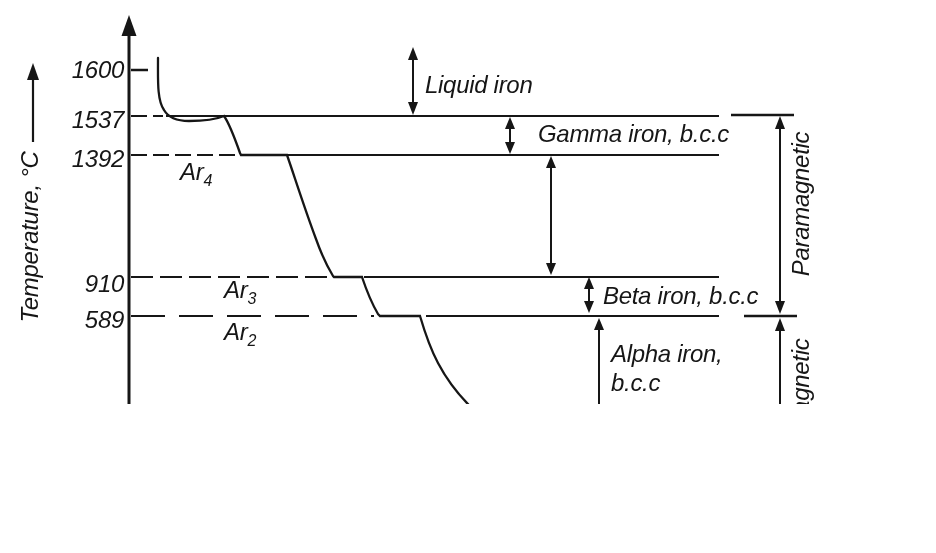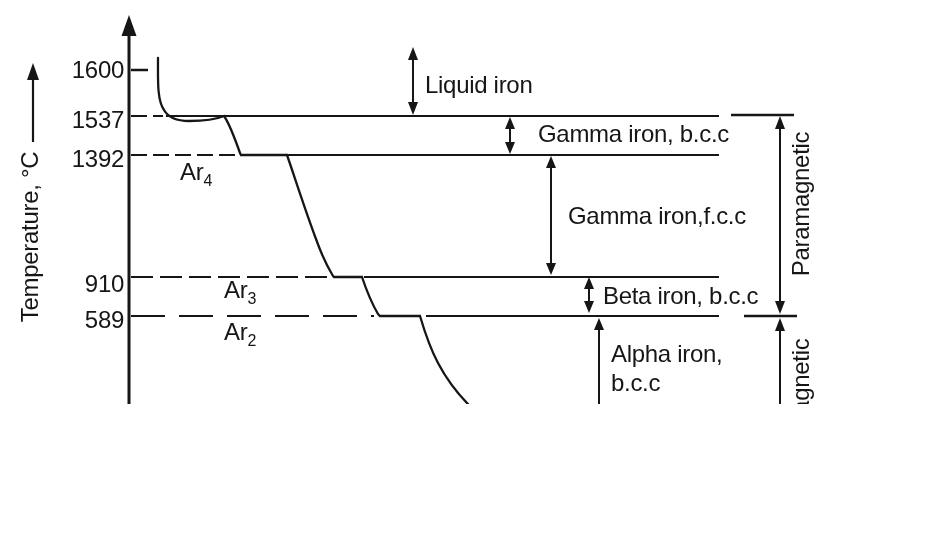--- a/index.html
+++ b/index.html
@@ -4,20 +4,21 @@
 <style>
   html, body { margin: 0; padding: 0; background: #ffffff; }
   .stage {
     position: relative;
     width: 936px;
     height: 404px;
     background: #ffffff;
     font-family: "Liberation Sans", sans-serif;
     color: #161616;
     overflow: hidden;
+    font-style: italic;
   }
   .stage svg { position: absolute; left: 0; top: 0; }
   .lbl {
     position: absolute;
     font-size: 24px;
     line-height: 26px;
     white-space: nowrap;
     letter-spacing: -0.3px;
   }
   .num { width: 84px; text-align: right; }
@@ -136,21 +137,20 @@
   <div class="lbl num" style="left:40px; top:146px;">1392</div>
   <div class="lbl num" style="left:40px; top:257px;margin-top:14px;">910</div>
   <div class="lbl num" style="left:40px; top:307px;">589</div>
 
   <div class="lbl ar" style="left:180px; top:159px;"><span>Ar</span><sub>4</sub></div>
   <div class="lbl ar" style="left:224px; top:277px;"><span>Ar</span><sub>3</sub></div>
   <div class="lbl ar" style="left:224px; top:319px;"><span>Ar</span><sub>2</sub></div>
 
   <div class="lbl" style="left:425px; top:72px;">Liquid iron</div>
   <div class="lbl" style="left:538px; top:121px;">Gamma iron, b.c.c</div>
-  <div class="lbl" style="left:568px; top:203px;">Gamma iron,f.c.c</div>
   <div class="lbl" style="left:603px; top:283px;">Beta iron, b.c.c</div>
   <div class="lbl alpha" style="left:611px; top:339px;">
     <div>Alpha iron,</div>
     <div>b.c.c</div>
   </div>
 
   <div class="lbl rot" style="left:691px; top:190px;">Paramagnetic</div>
   <div class="lbl rot" style="left:691px; top:400px;">Ferromagnetic</div>
 
   <div class="lbl rot ylab" style="left:-90px; top:223px;">Temperature, °C</div>

